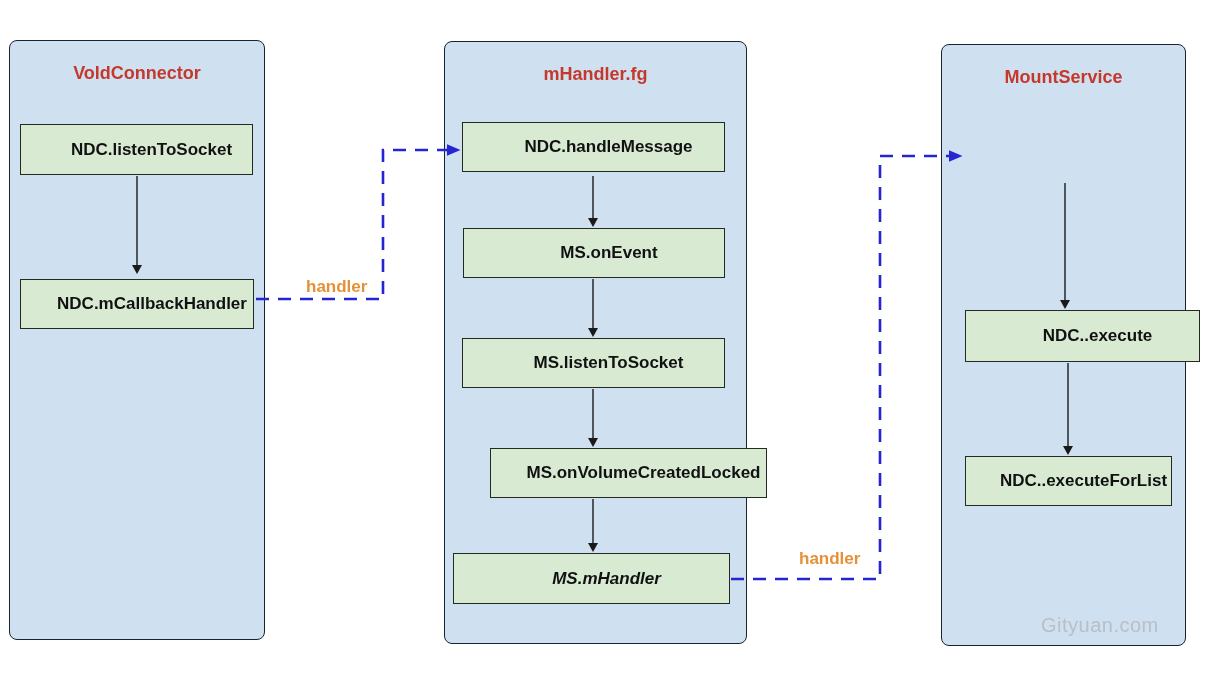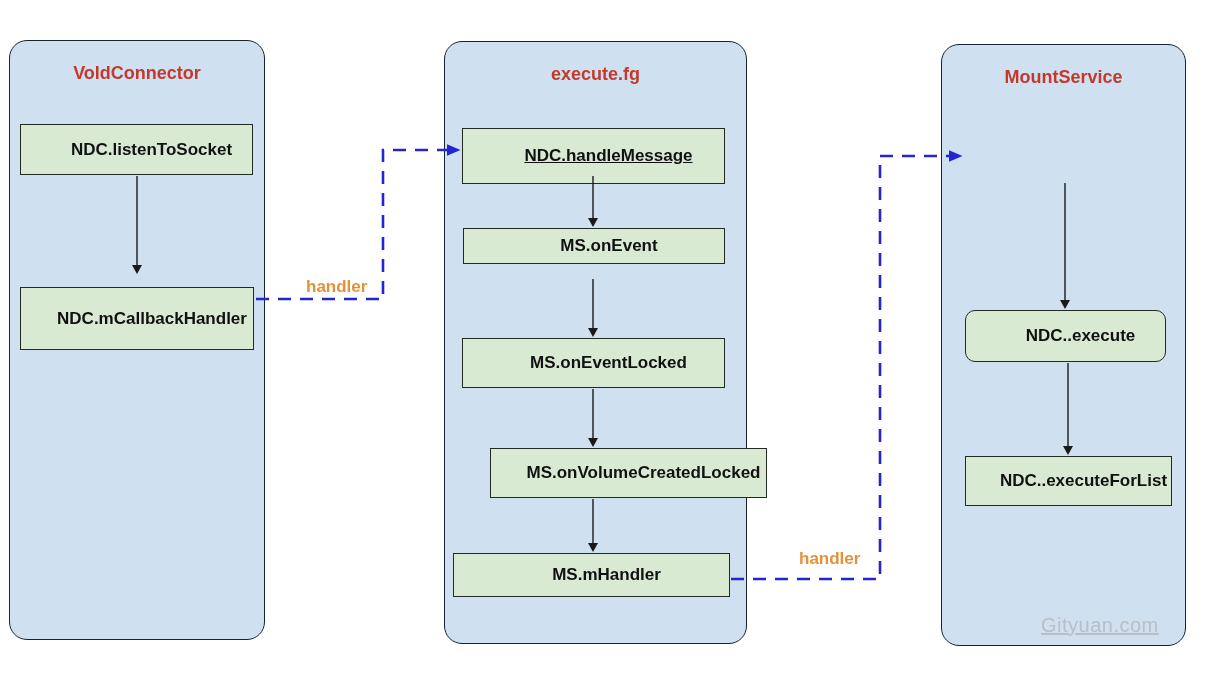--- a/index.html
+++ b/index.html
@@ -12,21 +12,21 @@
     position: relative;
     width: 1210px;
     height: 673px;
     background: #ffffff;
     overflow: hidden;
   }
   .container {
     position: absolute;
     background: var(--container-fill, #cfe0f1);
     border: 1.6px solid var(--container-border, #17242e);
-    border-radius: 18px;
+    border-radius: 8px;
     box-sizing: border-box;
   }
   .container .title {
     position: absolute;
     top: 22px;
     left: 0;
     width: 100%;
     margin: 0;
     text-align: center;
     font-size: 18px;
@@ -74,55 +74,55 @@
     letter-spacing: 0.5px;
   }
 
   
   .c-left   { left: 9px;   top: 40px; width: 256px; height: 600px; }
   .c-mid    { left: 444px; top: 41px; width: 303px; height: 603px; }
   .c-right  { left: 941px; top: 44px; width: 245px; height: 602px; }
 
   
   .n-l1 { left: 20px;  top: 124px; width: 233px; height: 51px; }
-  .n-l2 { left: 20px;  top: 287px; width: 234px; height: 63px; }
-  .n-m1 { left: 462px; top: 128px; width: 263px; height: 56px; text-decoration: underline; }
-  .n-m2 { left: 463px; top: 228px; width: 262px; height: 36px; }
+  .n-l2 { left: 20px;  top: 279px; width: 234px; height: 50px; }
+  .n-m1 { left: 462px; top: 122px; width: 263px; height: 50px; }
+  .n-m2 { left: 463px; top: 228px; width: 262px; height: 50px; }
   .n-m3 { left: 462px; top: 338px; width: 263px; height: 50px; }
   .n-m4 { left: 454px; top: 448px; width: 277px; height: 50px; margin-left: 36px; }
-  .n-m5 { left: 453px; top: 553px; width: 277px; height: 44px; }
+  .n-m5 { left: 453px; top: 553px; width: 277px; height: 51px; font-style: italic; }
   .n-r1 { left: 965px; top: 130px; width: 198px; height: 52px; }
-  .n-r2 { left: 965px; top: 310px; width: 201px; height: 52px; border-radius: 10px; }
+  .n-r2 { left: 965px; top: 310px; width: 235px; height: 52px; }
   .n-r3 { left: 965px; top: 456px; width: 207px; height: 50px; text-align: center; }
 
   .lbl-1 { left: 306px; top: 277px; }
   .lbl-2 { left: 799px; top: 549px; }
-  .wm    { left: 1041px; top: 614px; text-decoration: underline; }
+  .wm    { left: 1041px; top: 614px; }
 </style>
 </head>
 <body>
 
 <div class="canvas">
 
   <section class="container c-left">
     <h2 class="title">VoldConnector</h2>
   </section>
   <section class="container c-mid">
-    <h2 class="title">execute.fg</h2>
+    <h2 class="title">mHandler.fg</h2>
   </section>
   <section class="container c-right">
     <h2 class="title">MountService</h2>
   </section>
 
   <div class="node n-l1">NDC.listenToSocket</div>
   <div class="node n-l2">NDC.mCallbackHandler</div>
 
   <div class="node n-m1">NDC.handleMessage</div>
   <div class="node n-m2">MS.onEvent</div>
-  <div class="node n-m3">MS.onEventLocked</div>
+  <div class="node n-m3">MS.listenToSocket</div>
   <div class="node n-m4">MS.onVolumeCreatedLocked</div>
   <div class="node n-m5">MS.mHandler</div>
 
   <div class="node n-r2">NDC..execute</div>
   <div class="node n-r3">NDC..executeForList</div>
 
   <svg class="arrow-layer" width="1210" height="673" viewBox="0 0 1210 673">
     <defs>
       <marker id="headBlack" markerUnits="userSpaceOnUse" markerWidth="10" markerHeight="11" refX="1" refY="5" orient="auto">
         <path d="M0,0 L9,5 L0,10 Z" fill="#1a1a1a"></path>

